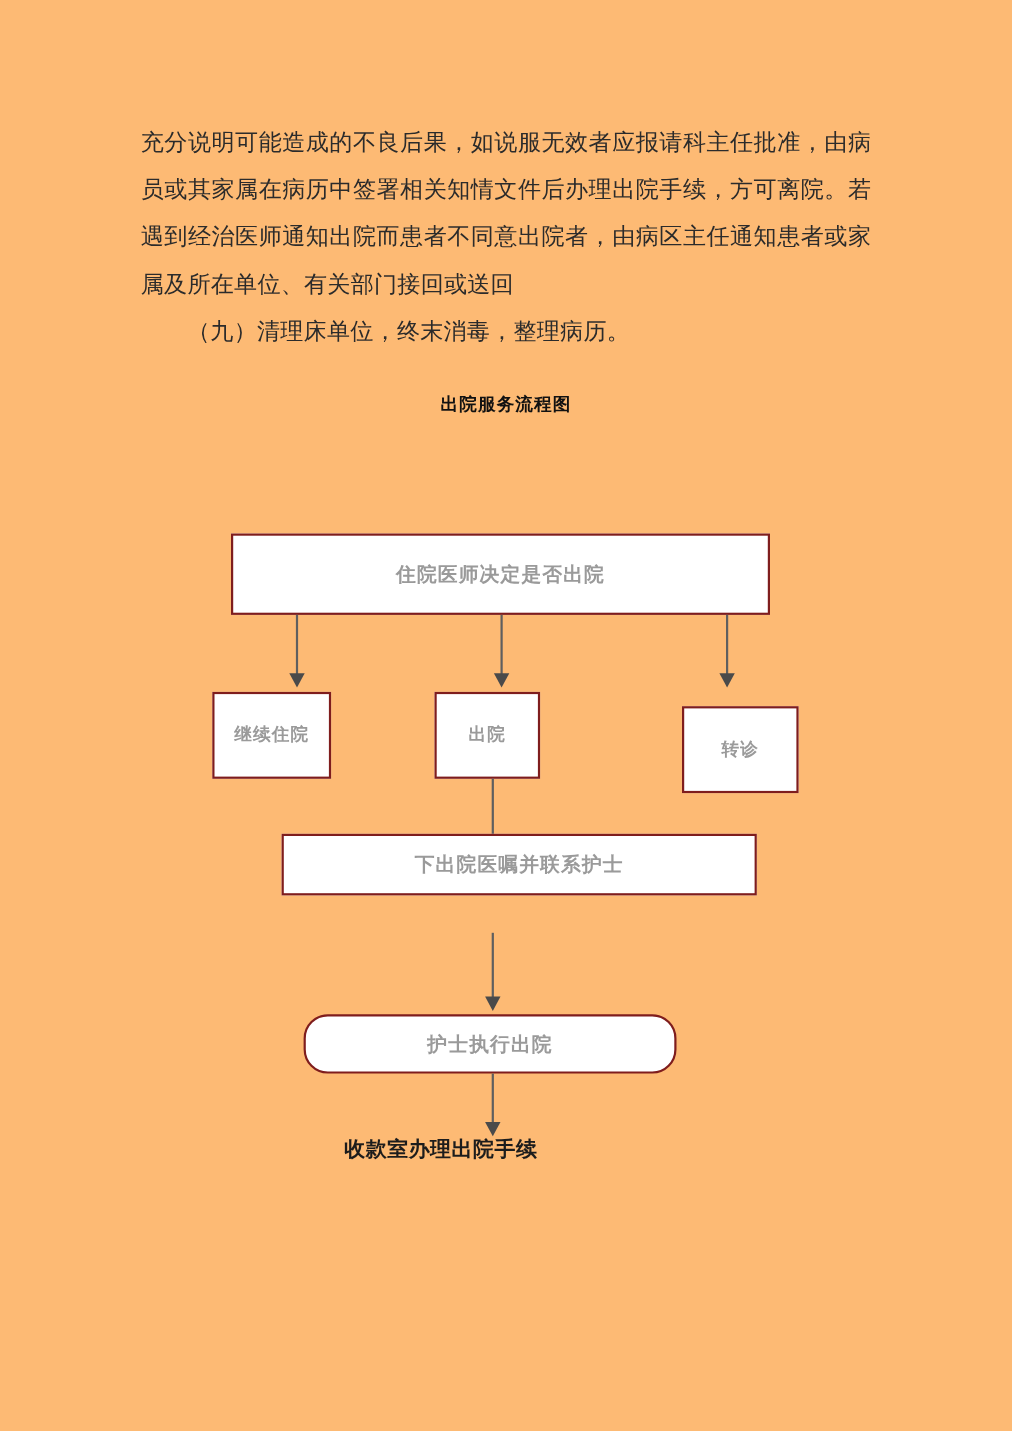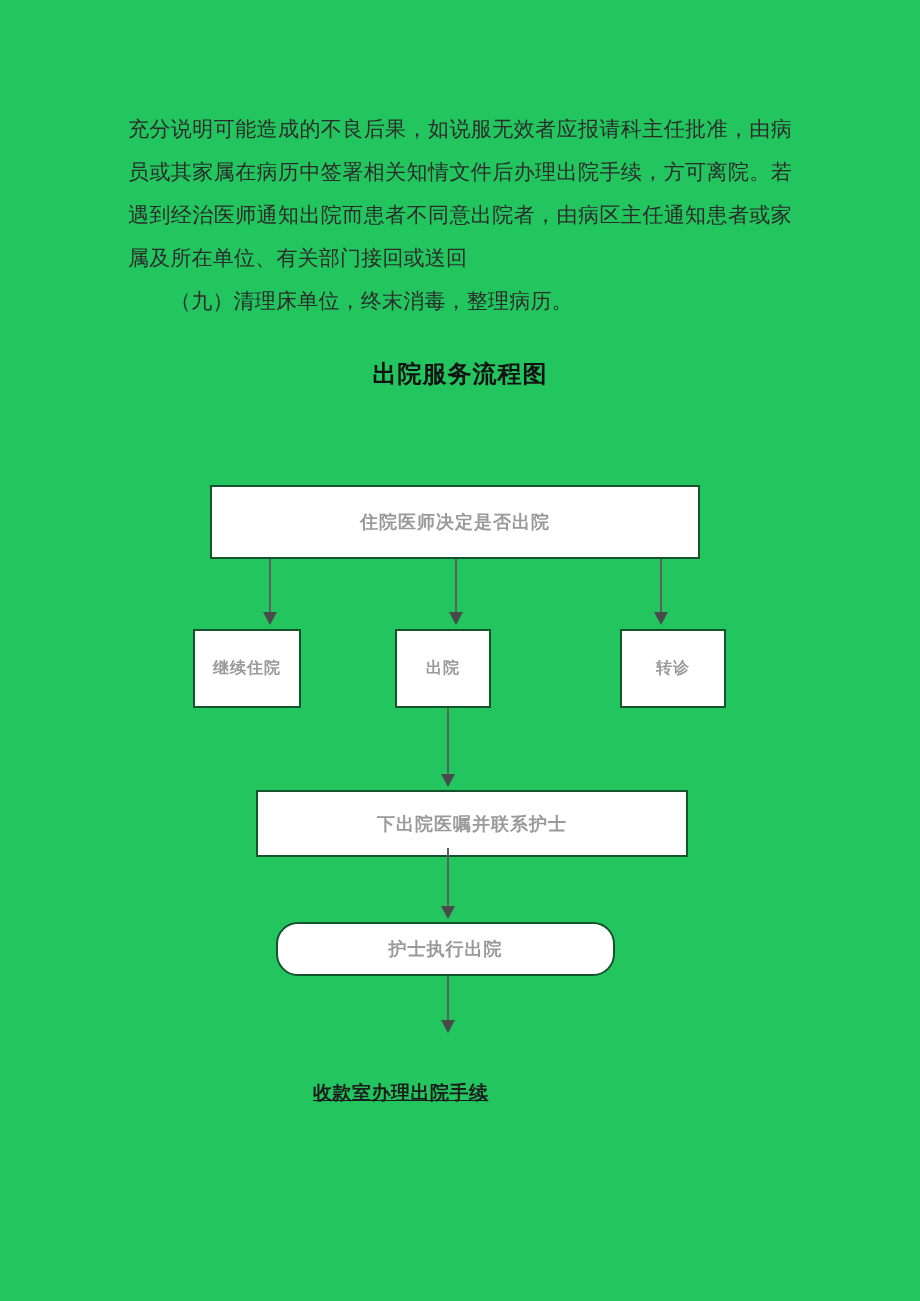--- a/index.html
+++ b/index.html
@@ -11,21 +11,21 @@
     width: 920px;
     height: 1301px;
     position: relative;
     font-family: "Liberation Serif", "DejaVu Serif", serif;
     overflow: hidden;
   }
 
   .page {
     position: absolute;
     inset: 0;
-    background: #22c55e;
+    background: #fdba74;
     padding-left: 20px;
   }
 
   
   .body-text {
     position: absolute;
     left: 128px;
     top: 108px;
     width: 664px;
     font-family: "Liberation Serif", "DejaVu Serif", serif;
@@ -47,41 +47,41 @@
 
   
   .section-title {
     position: absolute;
     left: 0;
     top: 358px;
     width: 920px;
     text-align: center;
     font-family: "DejaVu Sans", "Liberation Sans", sans-serif;
     font-weight: bold;
-    font-size: 24px;
+    font-size: 16px;
     color: #111111;
     letter-spacing: 1px;
   }
 
   
   .flow {
     position: absolute;
     left: 0;
     top: 0;
     width: 920px;
     height: 1301px;
     pointer-events: none;
   }
   .flow > * { pointer-events: auto; }
 
   .node {
     position: absolute;
     box-sizing: border-box;
     background: #ffffff;
-    border: 2px solid #14532d;
+    border: 2px solid #7f1d1d;
     display: flex;
     align-items: center;
     justify-content: center;
     font-family: "DejaVu Sans", "Liberation Sans", sans-serif;
     font-weight: bold;
     color: #9a9a9a;
     letter-spacing: 1px;
     text-align: center;
   }
 
@@ -101,53 +101,52 @@
   }
   #node-discharge {
     left: 395px;
     top: 629px;
     width: 96px;
     height: 79px;
     font-size: 16px;
   }
   #node-referral {
     left: 620px;
-    top: 629px;
+    top: 642px;
     width: 106px;
     height: 79px;
     font-size: 16px;
   }
   #node-order {
     left: 256px;
-    top: 790px;
+    top: 758px;
     width: 432px;
-    height: 67px;
+    height: 56px;
     font-size: 18px;
   }
   #node-nurse {
     left: 276px;
     top: 922px;
     width: 339px;
     height: 54px;
     font-size: 18px;
     border-radius: 22px;
   }
 
   
   #node-cashier {
     position: absolute;
     left: 313px;
-    top: 1080px;
+    top: 1032px;
     font-family: "DejaVu Sans", "Liberation Sans", sans-serif;
     font-weight: bold;
     font-size: 19px;
     color: #1c1c1c;
     letter-spacing: 0.5px;
     white-space: nowrap;
-    text-decoration: underline;
   }
 
   
   .vline {
     position: absolute;
     width: 2px;
     background: #5f5f5f;
   }
   .arrowhead {
     position: absolute;

